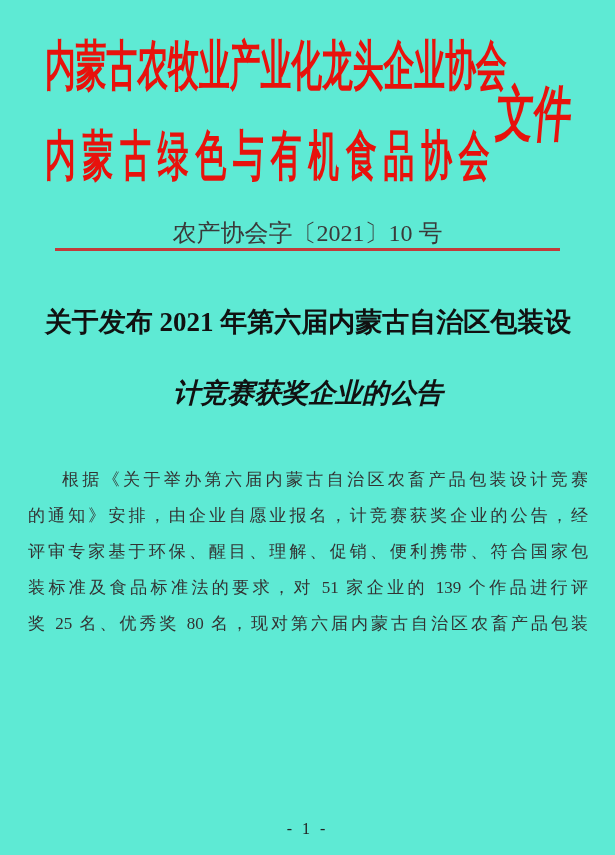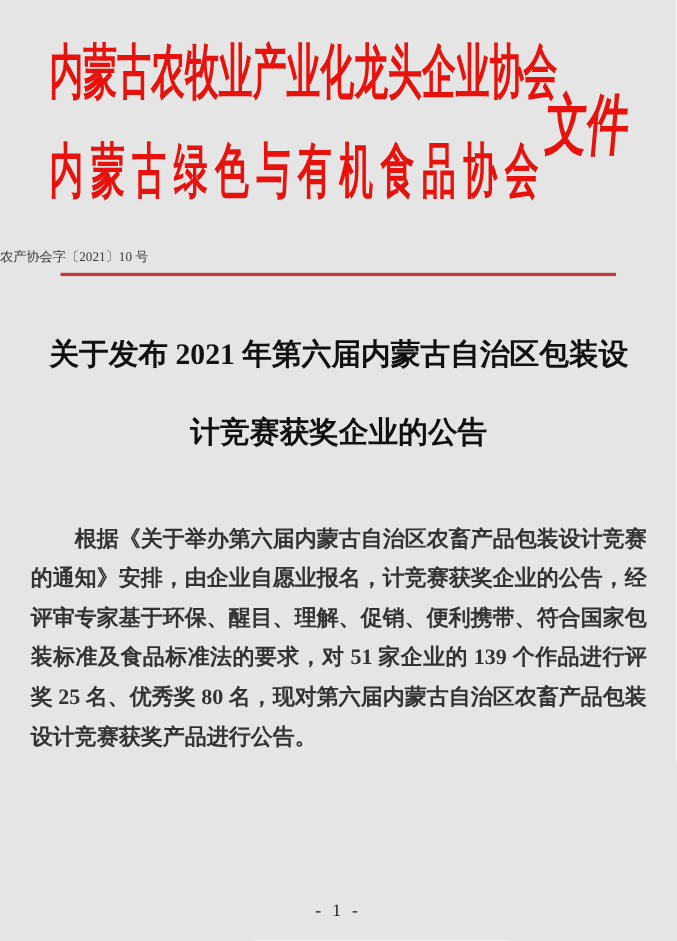--- a/index.html
+++ b/index.html
@@ -1,20 +1,20 @@
 <!DOCTYPE html>
 <html><head>
 <meta charset="utf-8">
 <style>
   html, body { margin: 0; padding: 0; background: #ffffff; }
   .page {
     position: relative;
     width: 615px;
     height: 855px;
-    background: #e5e5e5;
+    background: #5eead4;
     overflow: hidden;
     font-family: "Liberation Serif", "DejaVu Serif", serif;
     color: #2b2b2b;
   }
 
   
   .org-line {
     position: absolute;
     left: 45px;
     color: #e8120c;
@@ -39,22 +39,22 @@
     transform: scaleX(0.63) skewX(-8deg);
     transform-origin: left top;
   }
 
   
   .doc-number {
     position: absolute;
     top: 221px;
     left: 0;
     width: 615px;
-    text-align: left;
-    font-size: 12px;
+    text-align: center;
+    font-size: 24px;
     line-height: 24px;
     color: #3a3a3a;
     white-space: nowrap;
   }
   .red-rule {
     position: absolute;
     top: 248px;
     left: 55px;
     width: 505px;
     height: 3px;
@@ -66,31 +66,30 @@
     position: absolute;
     top: 304px;
     left: 28px;
     width: 560px;
     text-align: center;
     font-weight: bold;
     font-size: 27px;
     color: #111111;
   }
   .title-line { line-height: 36px; white-space: nowrap; }
-  .title-line2 { margin-top: 35px; }
+  .title-line2 { margin-top: 35px; font-style: italic; }
 
   
   .body-text {
     position: absolute;
-    top: 472px;
+    top: 462px;
     left: 28px;
     width: 560px;
-    font-size: 20px;
+    font-size: 17px;
     color: #333333;
-    font-weight: bold;
   }
   .body-line {
     height: 36px;
     line-height: 36px;
   }
   .body-line.justify {
     text-align: justify;
     text-align-last: justify;
   }
   .body-line.plain { white-space: nowrap; }
@@ -128,18 +127,17 @@
     <div class="title-line title-line1">关于发布 2021 年第六届内蒙古自治区包装设</div>
     <div class="title-line title-line2">计竞赛获奖企业的公告</div>
   </div>
 
   <div class="body-text">
     <div class="body-line justify indent">根据《关于举办第六届内蒙古自治区农畜产品包装设计竞赛</div>
     <div class="body-line justify">的通知》安排，由企业自愿业报名，计竞赛获奖企业的公告，经</div>
     <div class="body-line justify">评审专家基于环保、醒目、理解、促销、便利携带、符合国家包</div>
     <div class="body-line justify">装标准及食品标准法的要求，对 51 家企业的 139 个作品进行评</div>
     <div class="body-line justify">奖 25 名、优秀奖 80 名，现对第六届内蒙古自治区农畜产品包装</div>
-    <div class="body-line plain">设计竞赛获奖产品进行公告。</div>
   </div>
 
   <div class="page-number">- 1 -</div>
 
 </div>
 
 </body></html>

